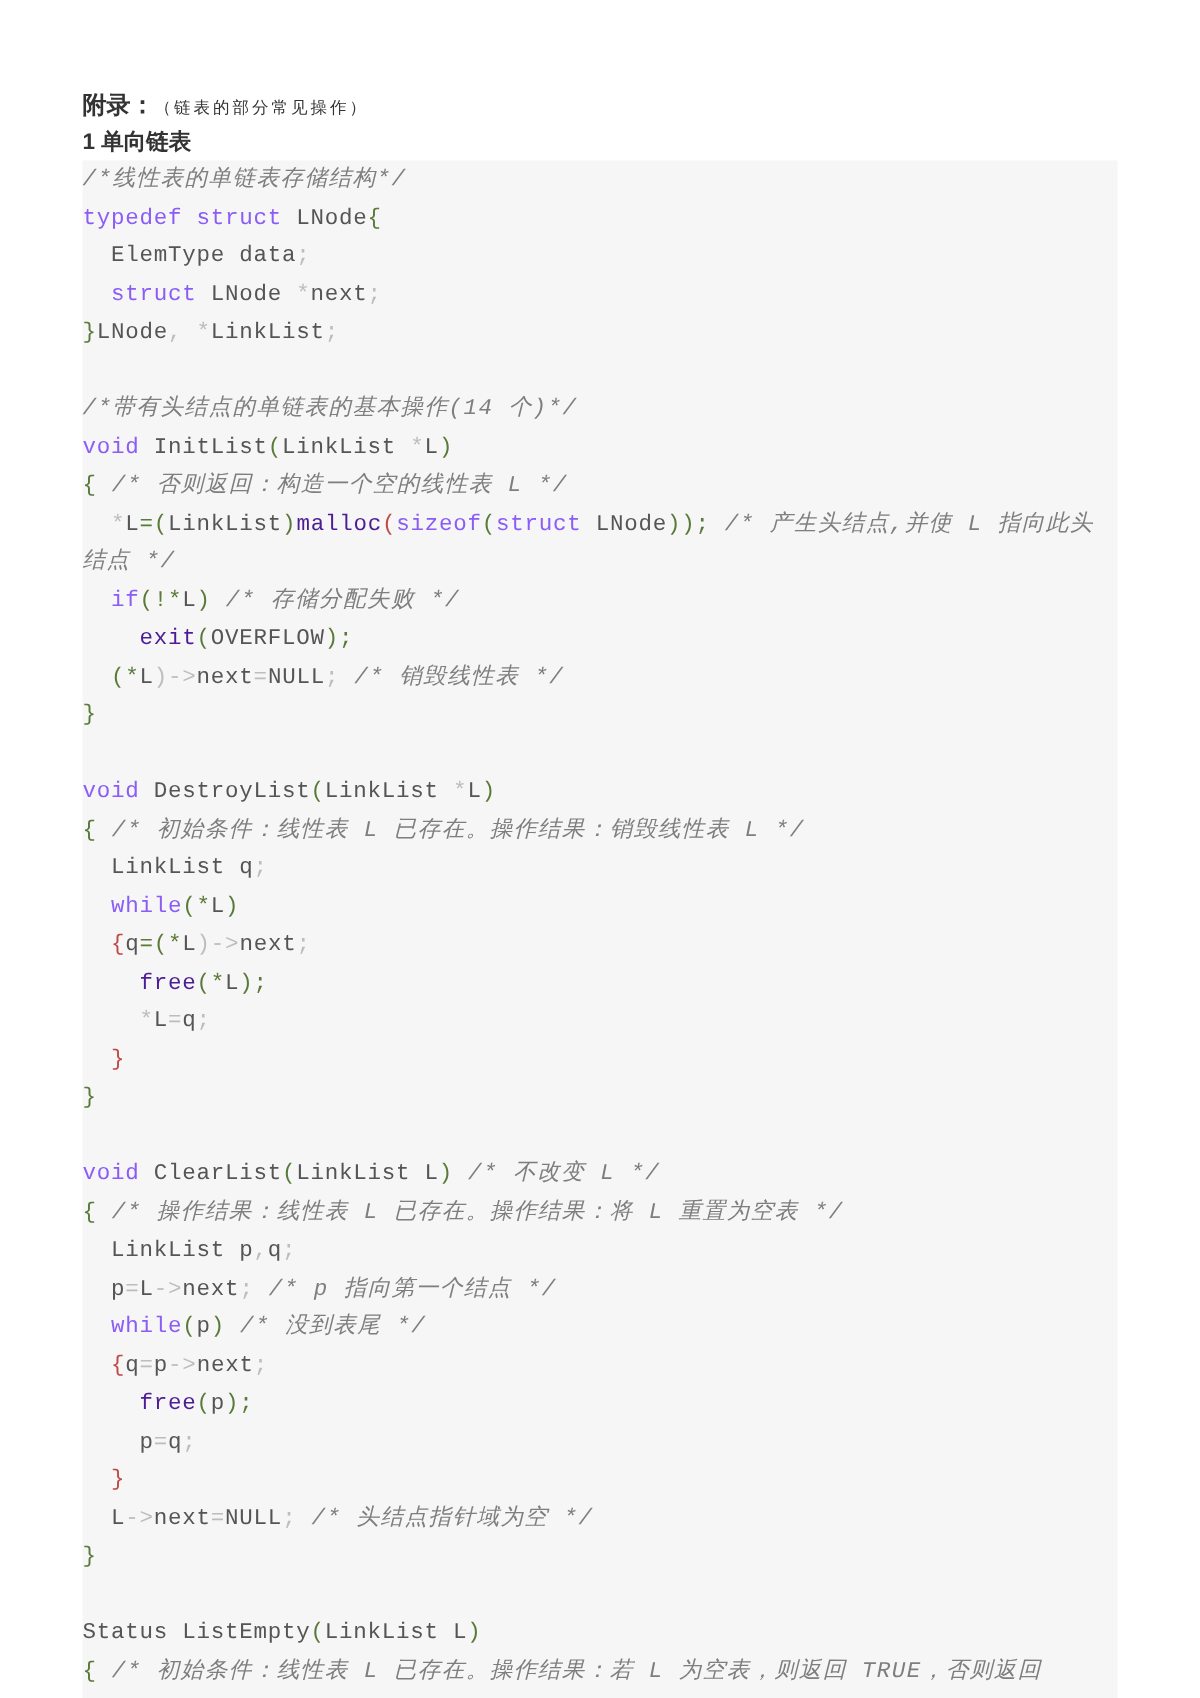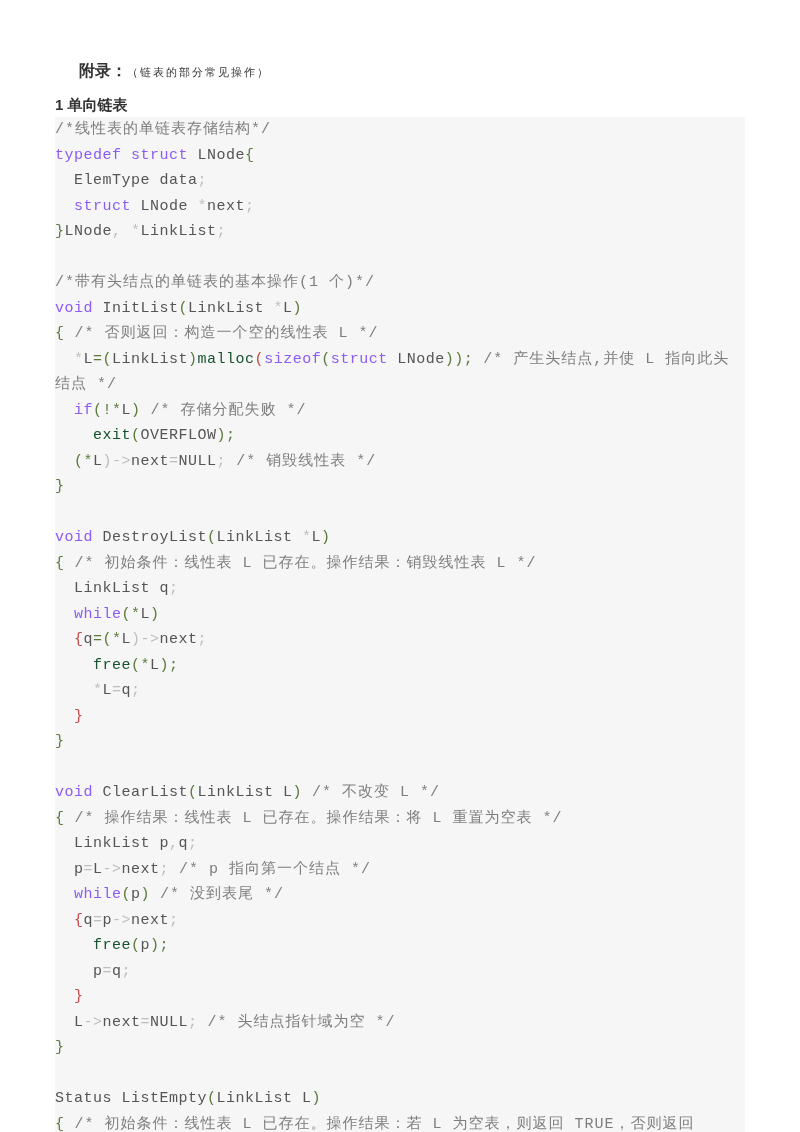--- a/index.html
+++ b/index.html
@@ -11,48 +11,47 @@
     background: #fff;
     color: #333;
     width: 800px;
     box-sizing: border-box;
   }
   .title-line {
     font-family: "SimSun", "宋体", serif;
     font-size: 16px;
     font-weight: bold;
     color: #333;
-    margin-left: 24px;
   }
   .title-sub {
     font-size: 11px;
     font-weight: normal;
     letter-spacing: 2px;
   }
   .section-title {
     font-family: "SimHei", "黑体", sans-serif;
     font-size: 15px;
     font-weight: bold;
     color: #333;
-    margin-top: 12px;
+    margin-top: 2px;
   }
   .code-area {
     background: #f6f6f6;
     font-family: "Courier New", monospace;
     font-size: 15px;
     line-height: 1.7;
     white-space: pre-wrap;
     color: #555;
     letter-spacing: 0.5px;
     padding: 0;
     margin-top: 2px;
   }
-  .cm { color: #7e7e7e; letter-spacing: 1px; }
+  .cm { color: #7e7e7e; font-style: italic; letter-spacing: 1px; }
   .kw { color: #8b5cf6; }
-  .fn { color: #14532d; } 
+  .fn { color: #4c1d95; } 
   .pun { color: #bdbdbd; }
   .punG { color: #5a7a3a; }
   .punR { color: #c04a4a; }
   .codeplain { color: #555; }
 </style>
 </head>
 <body>
 
 <div>
 
@@ -61,21 +60,21 @@
 </div>
 
 <div class="section-title">1 单向链表</div>
 
 <div class="code-area"><span class="cm">/*线性表的单链表存储结构*/</span>
 <span class="kw">typedef</span> <span class="kw">struct</span><span class="codeplain"> LNode</span><span class="punG">{</span>
 <span class="codeplain">  ElemType data</span><span class="pun">;</span>
 <span>  </span><span class="kw">struct</span><span class="codeplain"> LNode </span><span class="pun">*</span><span class="codeplain">next</span><span class="pun">;</span>
 <span class="punG">}</span><span class="codeplain">LNode</span><span class="pun">,</span><span class="pun"> *</span><span class="codeplain">LinkList</span><span class="pun">;</span>
 
-<span class="cm">/*带有头结点的单链表的基本操作(1 个)*/</span>
+<span class="cm">/*带有头结点的单链表的基本操作(14 个)*/</span>
 <span class="kw">void</span><span class="codeplain"> InitList</span><span class="punG">(</span><span class="codeplain">LinkList </span><span class="pun">*</span><span class="codeplain">L</span><span class="punG">)</span>
 <span class="punG">{</span><span class="cm"> /* 否则返回：构造一个空的线性表 L */</span>
 <span>  </span><span class="pun">*</span><span class="codeplain">L</span><span class="punG">=(</span><span class="codeplain">LinkList</span><span class="punG">)</span><span class="fn">malloc</span><span class="punR">(</span><span class="kw">sizeof</span><span class="punG">(</span><span class="kw">struct</span><span class="codeplain"> LNode</span><span class="punG">));</span><span class="cm"> /* 产生头结点,并使 L 指向此头结点 */</span>
 <span>  </span><span class="kw">if</span><span class="punG">(!*</span><span class="codeplain">L</span><span class="punG">)</span><span class="cm"> /* 存储分配失败 */</span>
 <span class="fn">    exit</span><span class="punG">(</span><span class="codeplain">OVERFLOW</span><span class="punG">);</span>
 <span>  </span><span class="punG">(*</span><span class="codeplain">L</span><span class="pun">)-&gt;</span><span class="codeplain">next</span><span class="pun">=</span><span class="codeplain">NULL</span><span class="pun">;</span><span class="cm"> /* 销毁线性表 */</span>
 <span class="punG">}</span>
 
 <span class="kw">void</span><span class="codeplain"> DestroyList</span><span class="punG">(</span><span class="codeplain">LinkList </span><span class="pun">*</span><span class="codeplain">L</span><span class="punG">)</span>
 <span class="punG">{</span><span class="cm"> /* 初始条件：线性表 L 已存在。操作结果：销毁线性表 L */</span>

